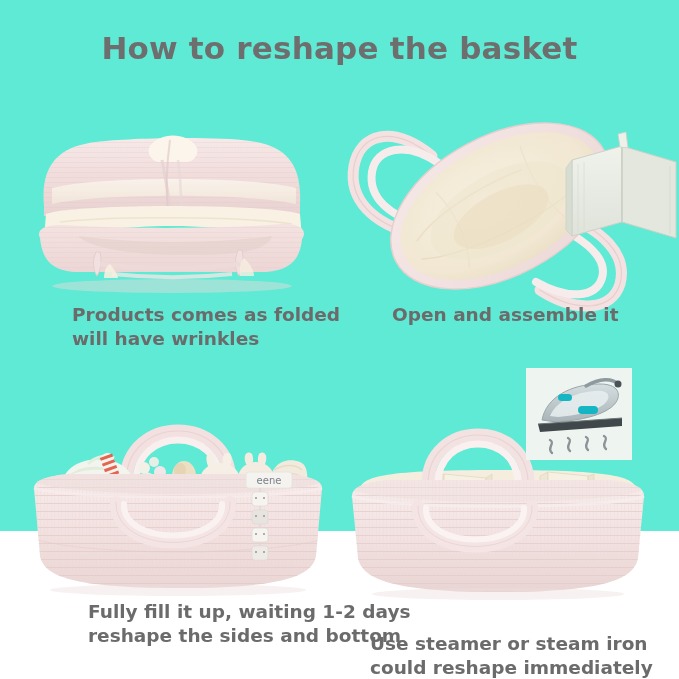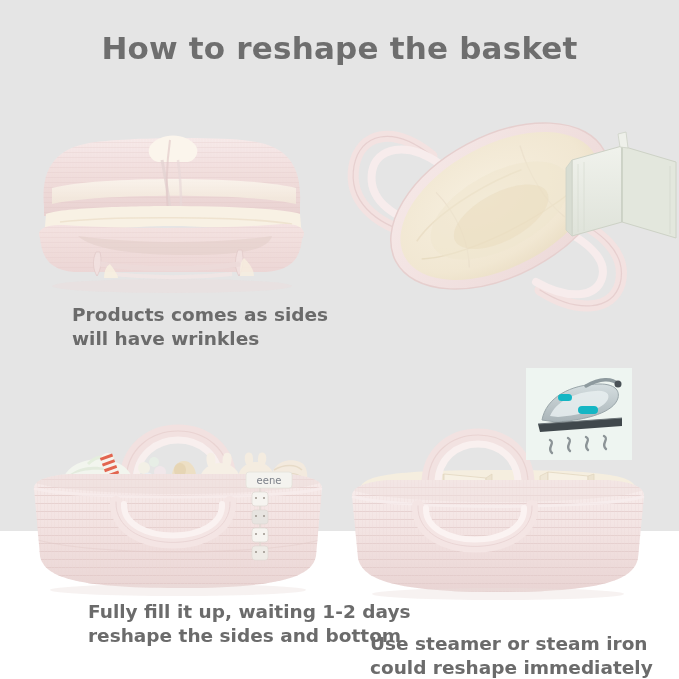--- a/index.html
+++ b/index.html
@@ -1,21 +1,21 @@
 <!DOCTYPE html>
 <html><head>
 <meta charset="utf-8">
 <style>
   html,body{margin:0;padding:0;background:#ffffff;}
   body{
     width:679px;height:679px;overflow:hidden;
     font-family:"DejaVu Sans","Liberation Sans",sans-serif;
     position:relative;
   }
-  .page{position:relative;width:679px;height:531px;background:#e5e5e5;}
+  .page{position:relative;width:679px;height:531px;background:#5eead4;}
 
   .title{
     position:absolute;left:0;top:30px;width:679px;text-align:center;
     font-size:31px;font-weight:bold;color:#6e6e6e;letter-spacing:0.2px;
     font-family:"DejaVu Sans","Liberation Sans",sans-serif;
   }
 
   .cell{position:absolute;}
   .c1{left:0;top:88px;width:340px;height:215px;}
   .c2{left:340px;top:88px;width:339px;height:215px;}
@@ -90,21 +90,21 @@
       <path d="M96 164 C92 172 93 182 97 188 C101 182 102 172 100 164 Z" fill="#f1e0df" stroke="#e2cac9" stroke-width="0.8"></path>
       <path d="M238 162 C234 172 235 182 239 188 C243 182 244 172 242 162 Z" fill="#f1e0df" stroke="#e2cac9" stroke-width="0.8"></path>
       <path d="M100 176 C140 182 200 182 240 176" stroke="#ecdad9" stroke-width="5" fill="none" opacity="0.9"></path>
       <path d="M112 186 C150 190 196 190 232 186" stroke="#f3e6e5" stroke-width="4" fill="none" opacity="0.8"></path>
 
       <path d="M110 176 C116 184 118 188 118 190 L104 190 C104 184 106 178 110 176 Z" fill="#f7efe0" opacity="0.9"></path>
       <path d="M244 170 C250 176 254 182 254 188 L240 188 C240 180 240 174 244 170 Z" fill="#f7efe0" opacity="0.8"></path>
     </svg>
   </div>
 
-  <div class="cap cap1">Products comes as sides
+  <div class="cap cap1">Products comes as folded
  will have wrinkles</div>
 
   <div class="cell c2">
     <svg class="art" viewBox="0 0 339 215" width="339" height="215">
       <defs>
         <radialGradient id="inner2" cx="0.45" cy="0.4" r="0.75">
           <stop offset="0" stop-color="#f7f0e0"></stop>
           <stop offset="0.65" stop-color="#f1e7d2"></stop>
           <stop offset="1" stop-color="#e6d8bc"></stop>
         </radialGradient>
@@ -148,20 +148,21 @@
         <path d="M74 18 L128 34 L128 110 L74 94 Z" fill="#e3e7dd" stroke="#cdd2c6" stroke-width="1"></path>
         <path d="M18 40 L24 32 L24 108 L18 102 Z" fill="#d8ddd2" stroke="#cdd2c6" stroke-width="0.8"></path>
         <path d="M74 18 L74 94" stroke="#c8cec1" stroke-width="1.2"></path>
         <path d="M70 6 L78 4 L80 20 L72 19 Z" fill="#eef0ea" stroke="#cdd2c6" stroke-width="0.8"></path>
         <path d="M30 36 L30 104 M36 34 L36 103" stroke="#d6dbcf" stroke-width="0.8" opacity="0.8"></path>
         <path d="M122 38 L122 106" stroke="#d2d7cb" stroke-width="0.8" opacity="0.8"></path>
       </g>
     </svg>
   </div>
 
+  <div class="cap cap2">Open and assemble it</div>
 
   <div class="cell c3">
     <svg class="art" viewBox="0 0 340 240" width="340" height="240">
       <defs>
         <linearGradient id="body3" x1="0" y1="0" x2="0" y2="1">
           <stop offset="0" stop-color="#f7eceb"></stop>
           <stop offset="0.5" stop-color="#f2e1e0"></stop>
           <stop offset="1" stop-color="#ead6d5"></stop>
         </linearGradient>
         <pattern id="rope3" width="7" height="8" patternUnits="userSpaceOnUse">

